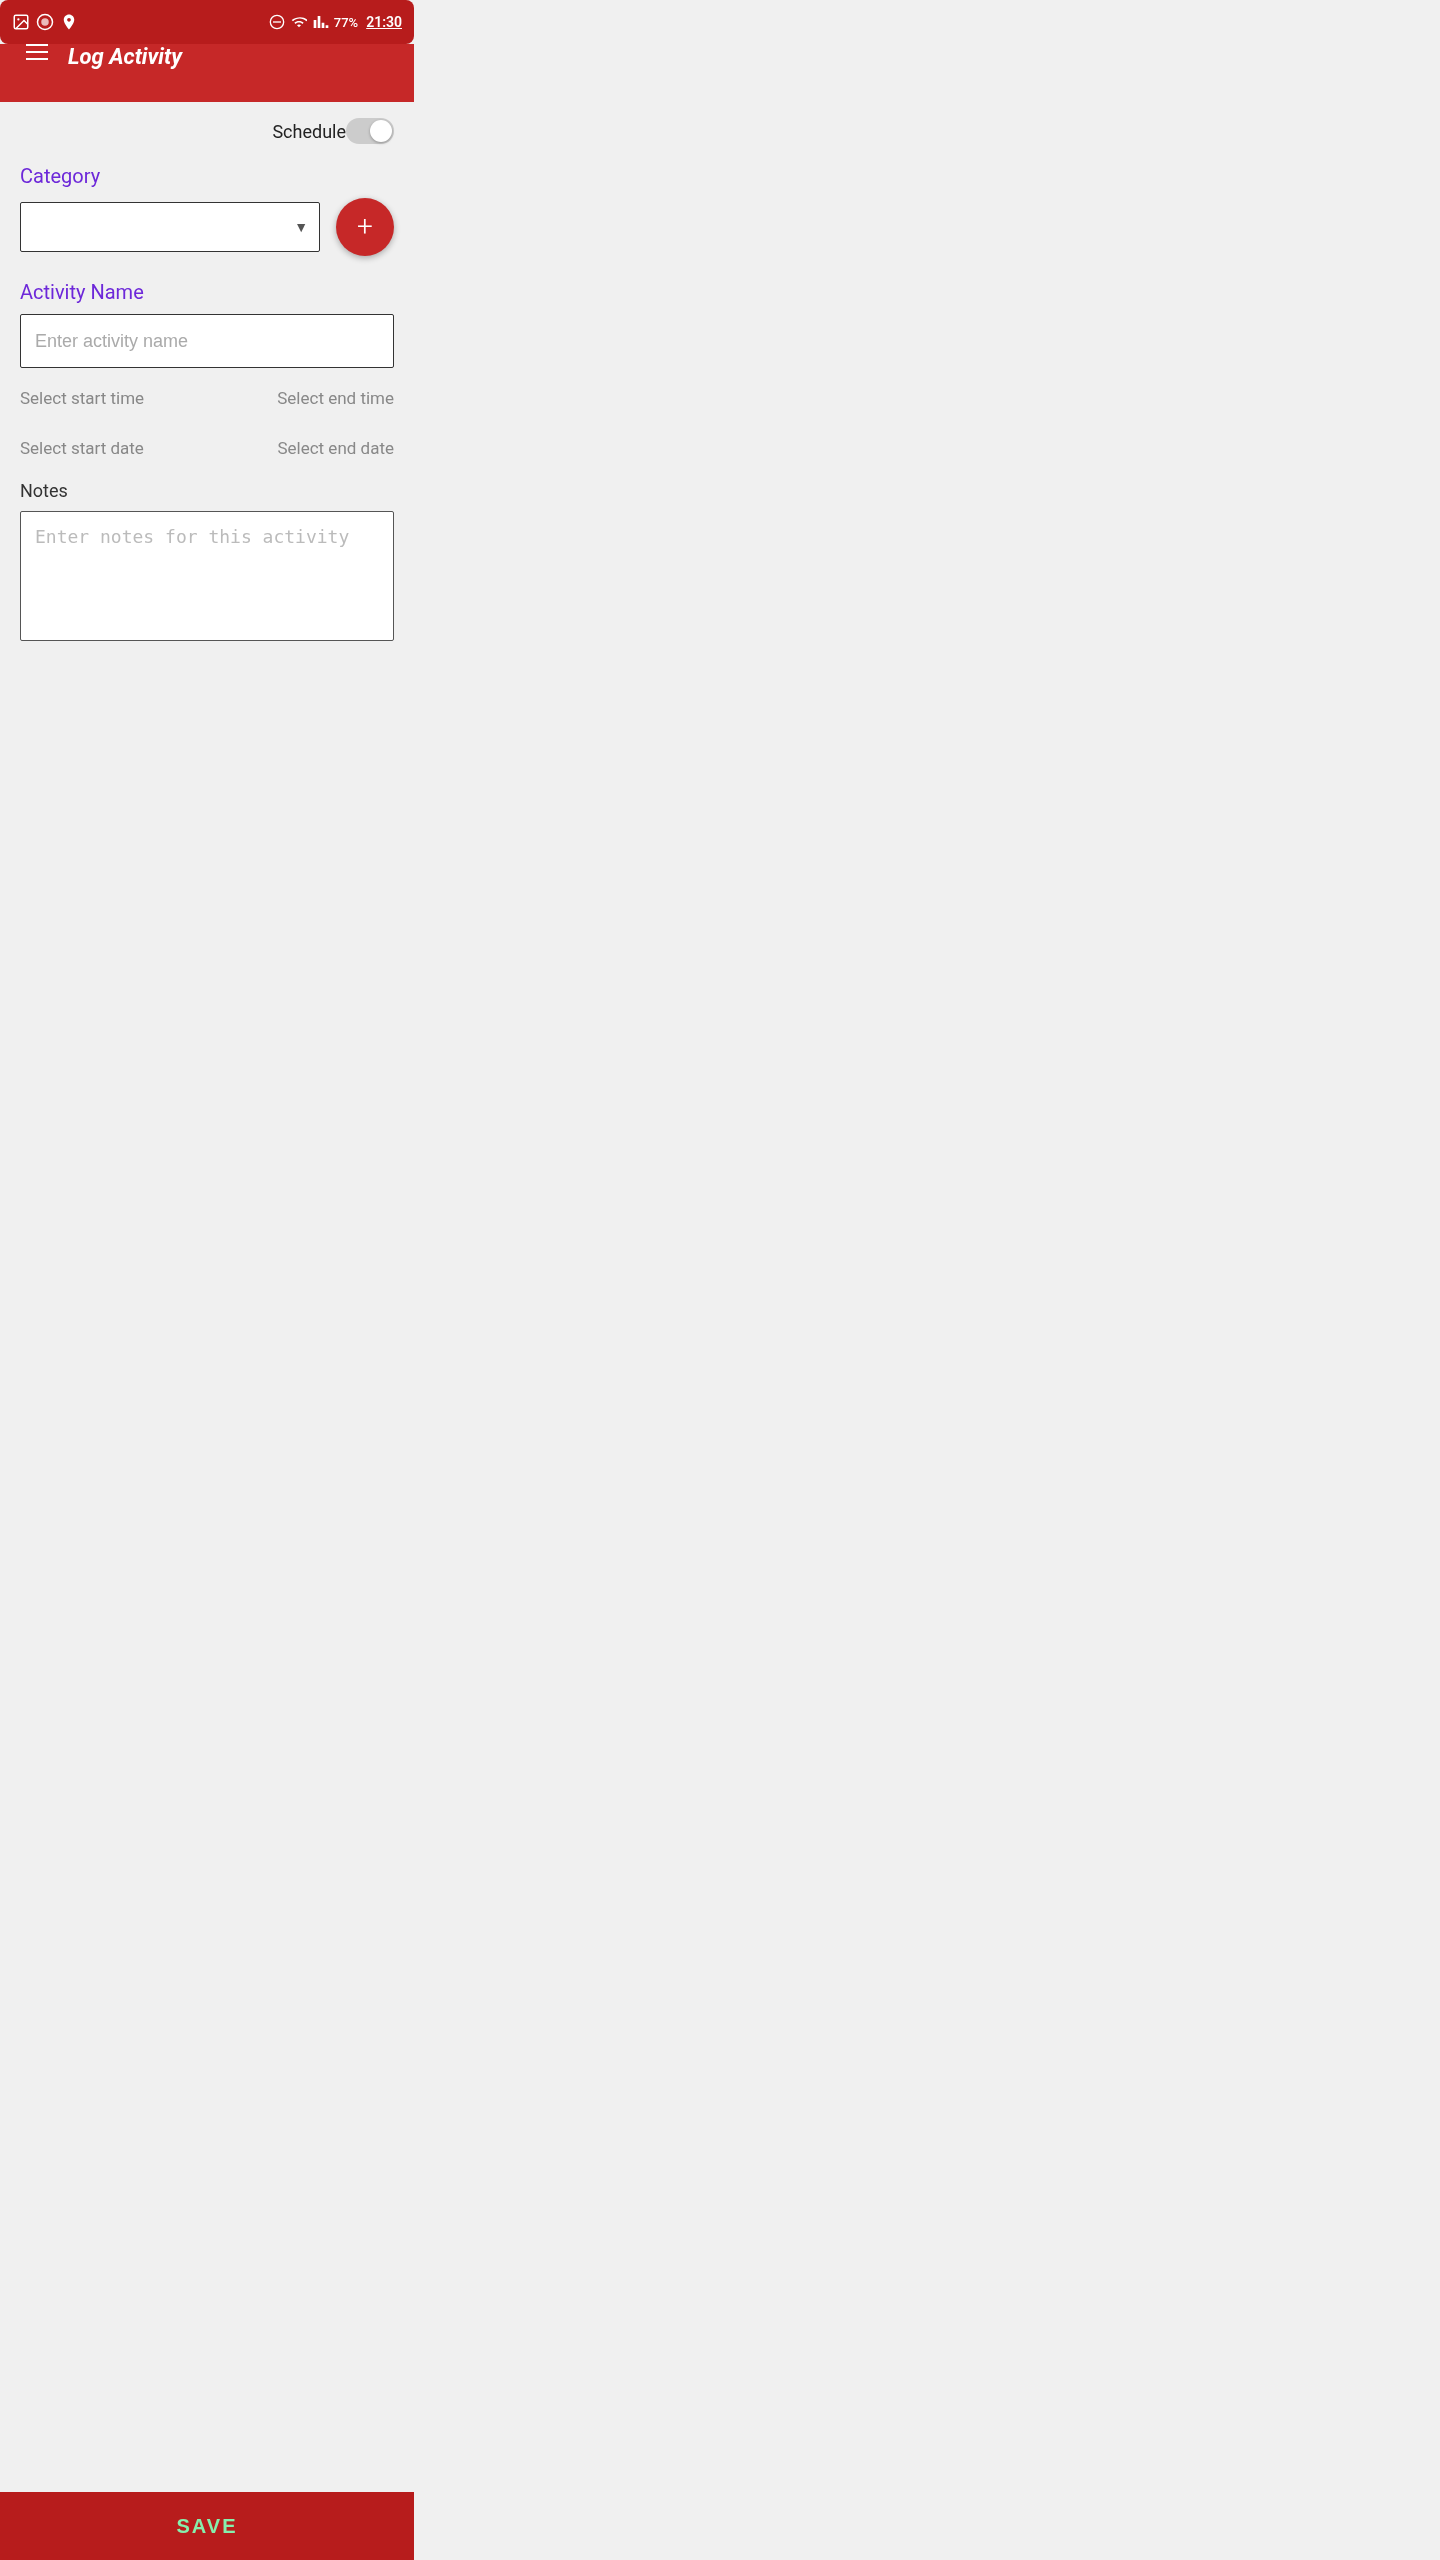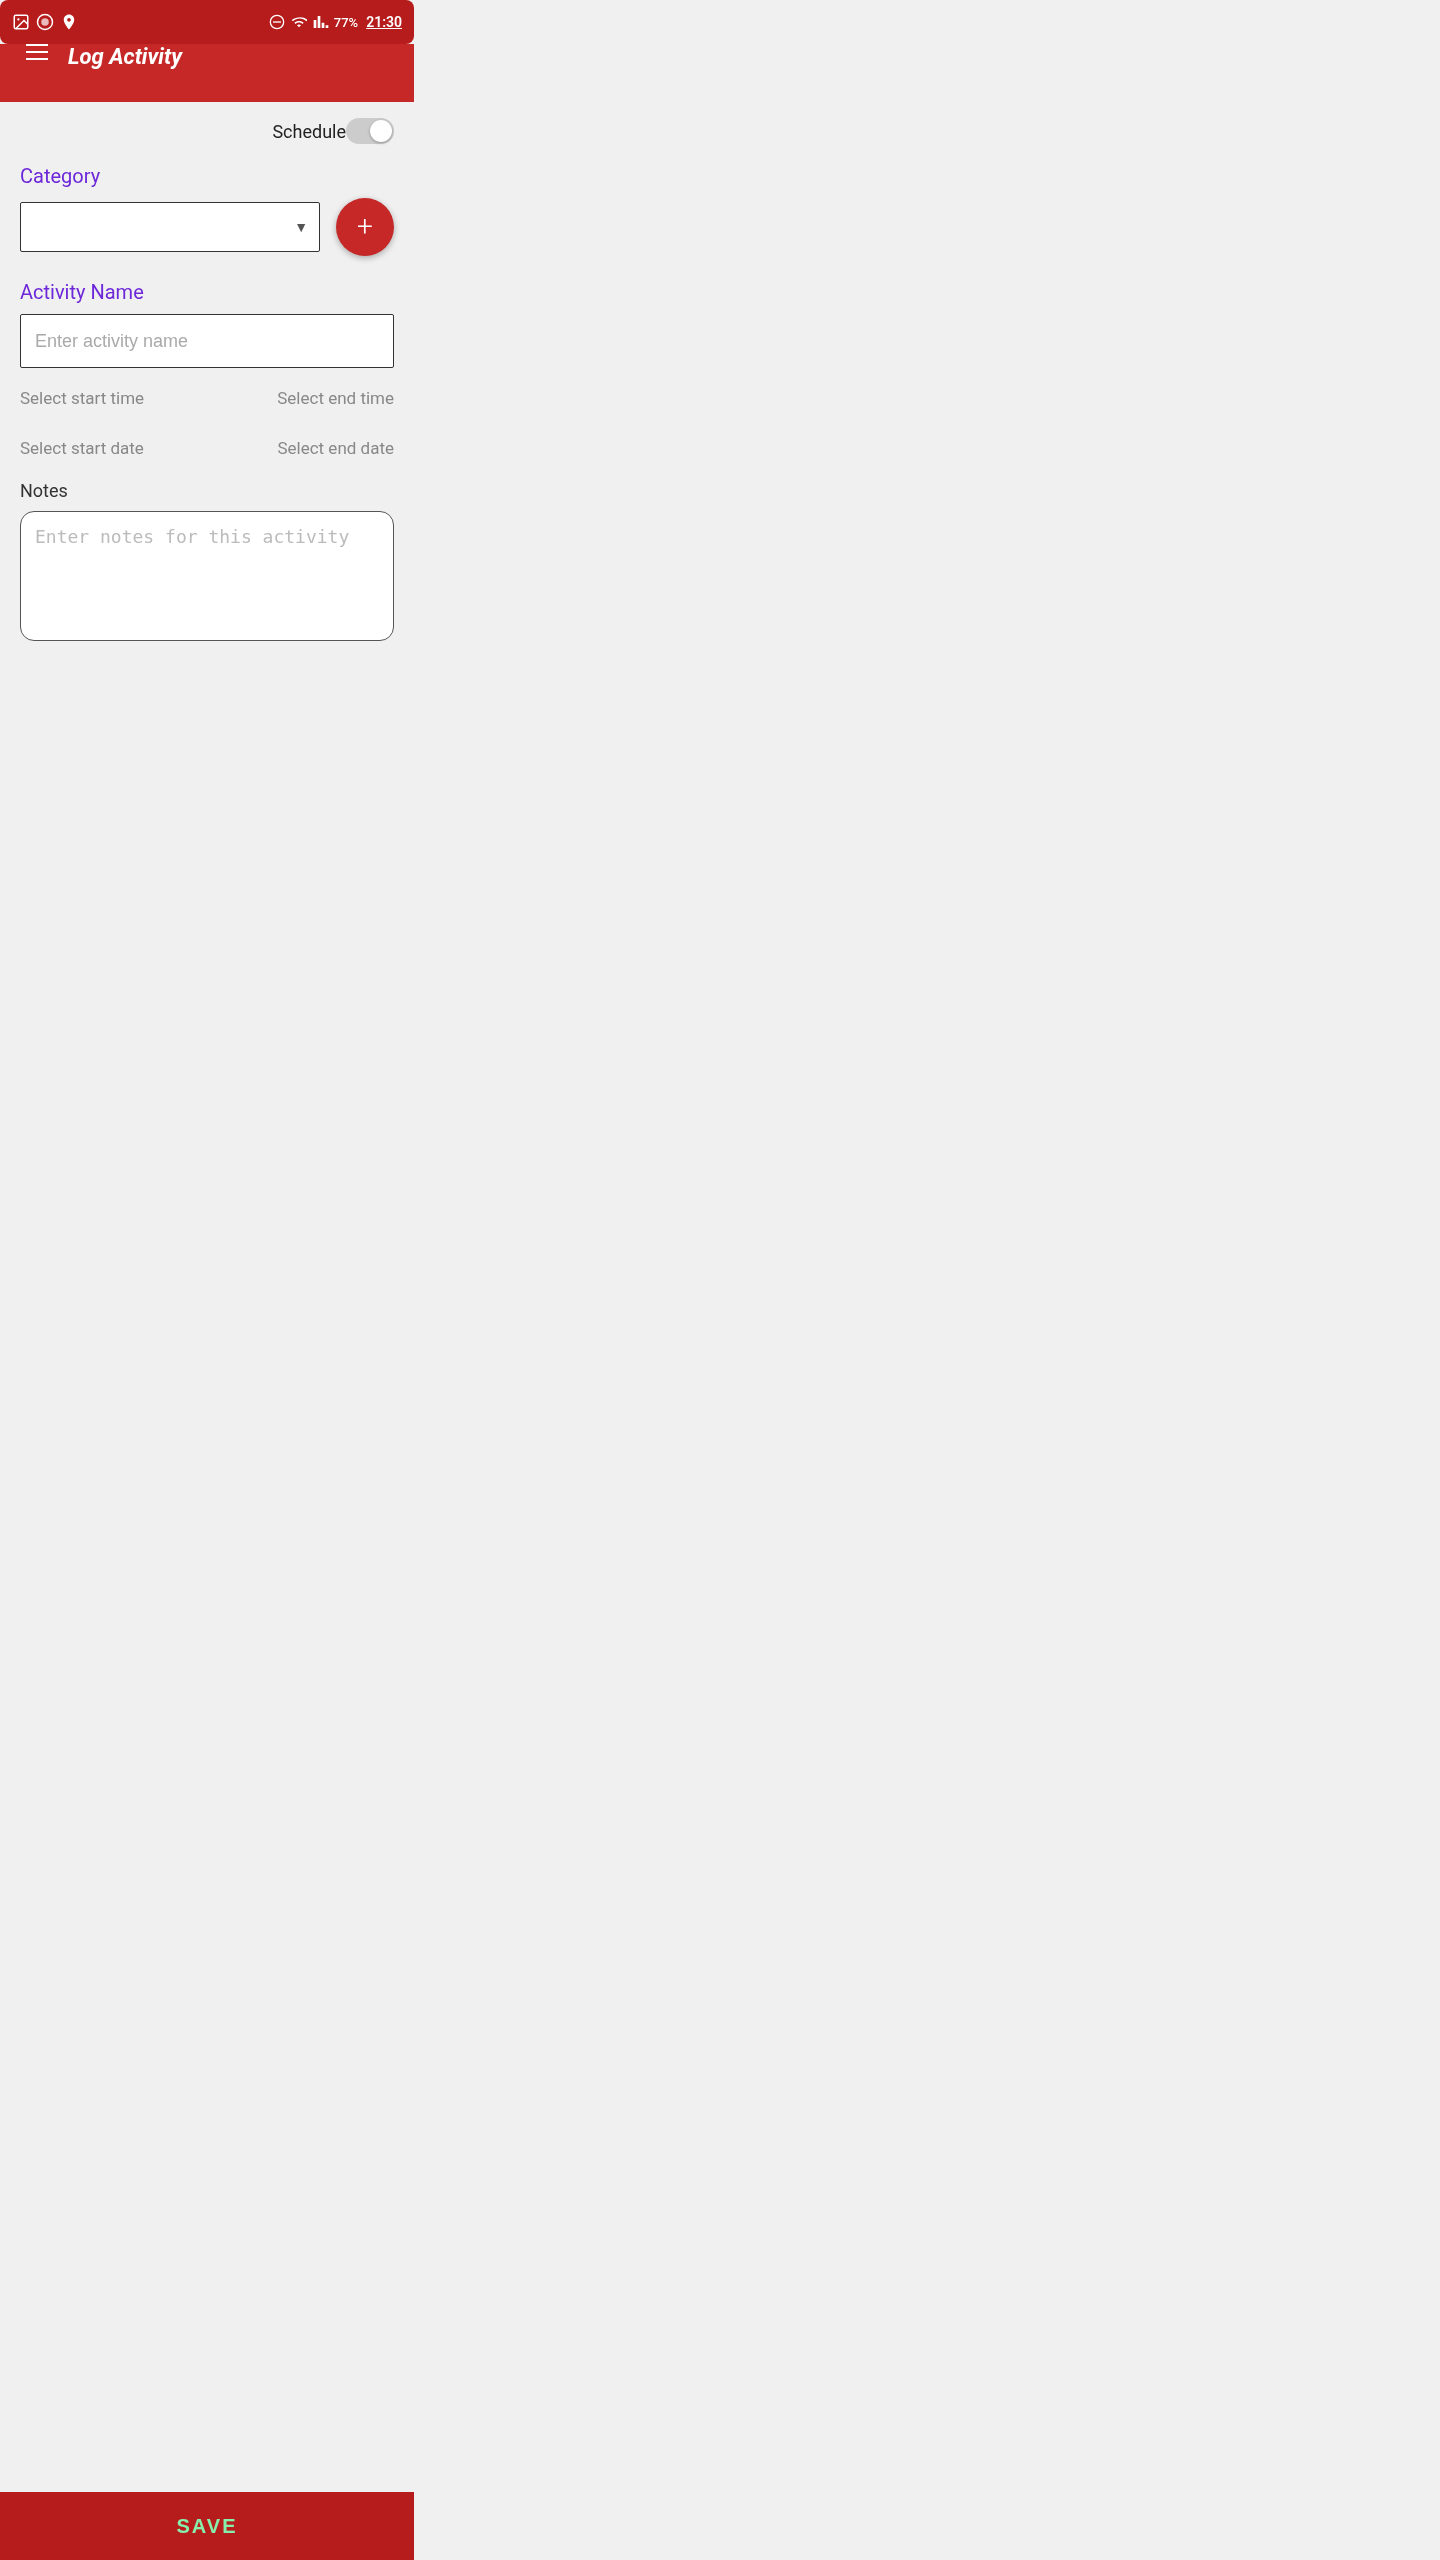--- a/index.html
+++ b/index.html
@@ -237,21 +237,21 @@
       color: #333;
       font-weight: normal;
       margin-bottom: 10px;
     }
 
     .notes-textarea {
       width: 100%;
       height: 130px;
       border: 1.5px solid #555;
       background: white;
-      border-radius: 14px;
+      border-radius: 2px;
       padding: 14px;
       font-size: 18px;
       color: #333;
       resize: none;
       outline: none;
     }
 
     .notes-textarea::placeholder {
       color: #bbb;
     }

